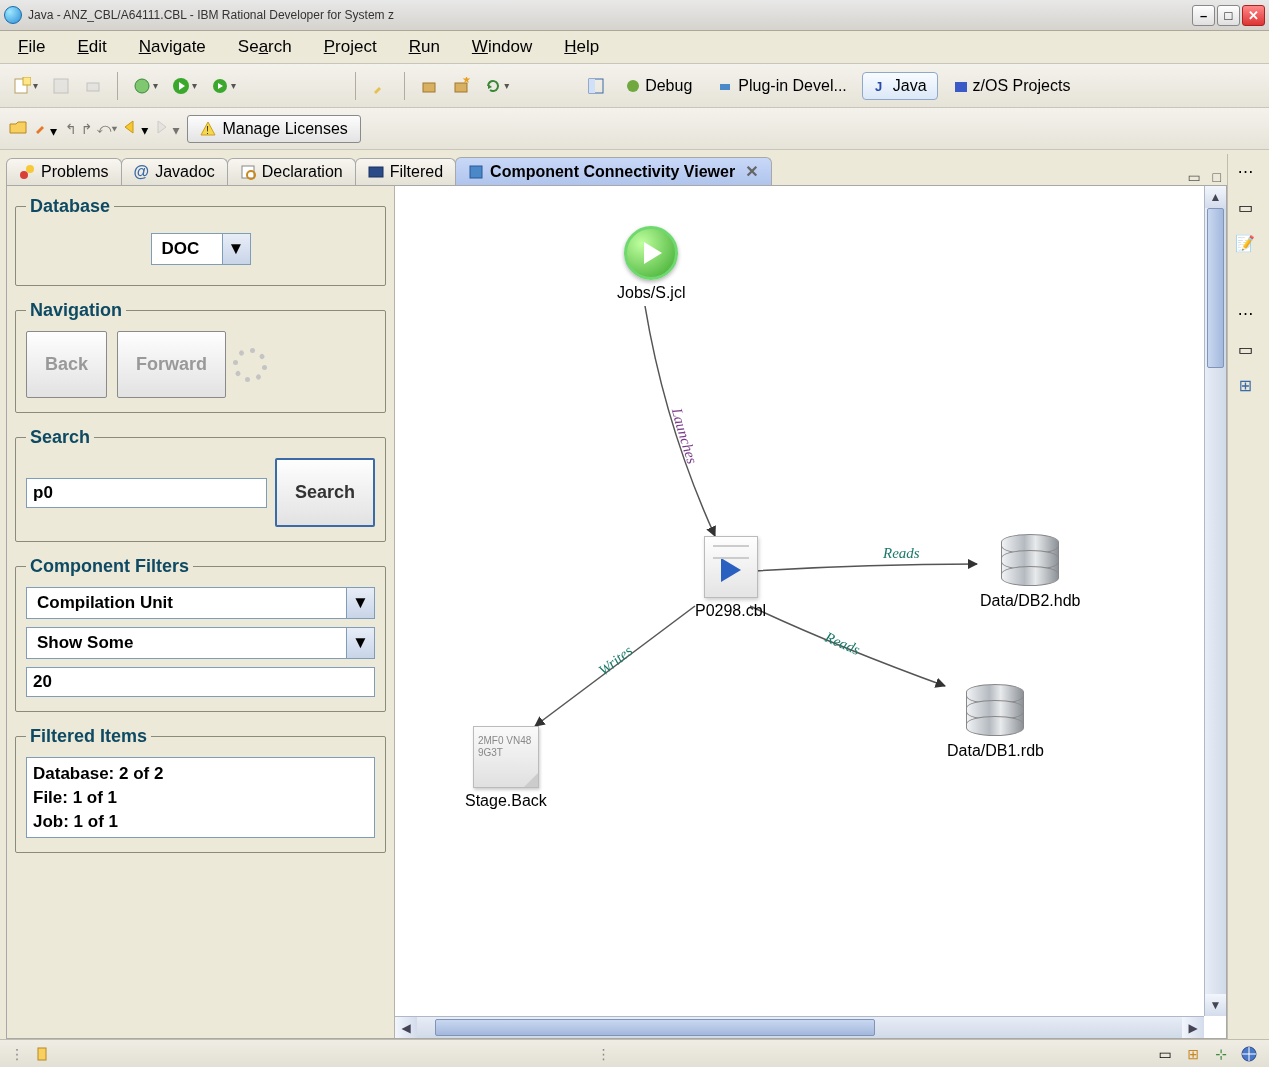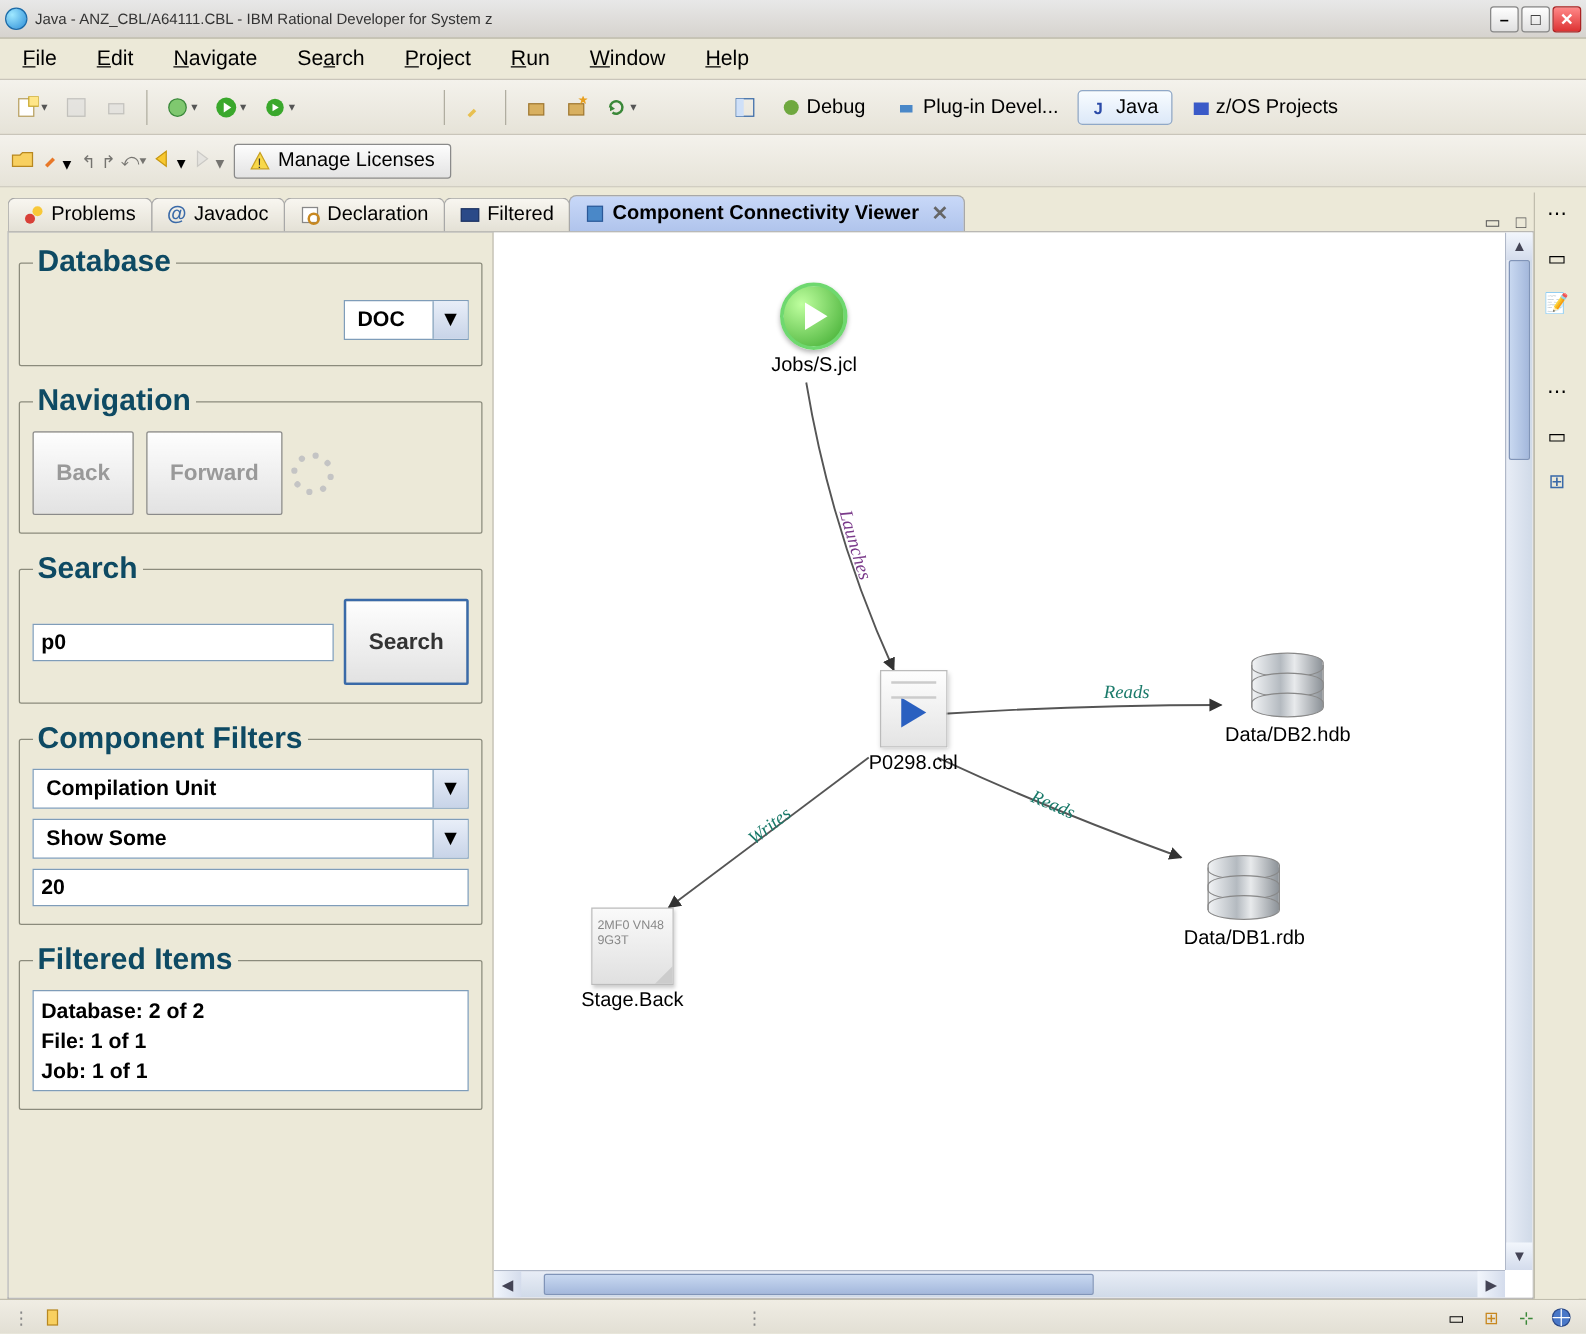--- a/index.html
+++ b/index.html
@@ -35,21 +35,21 @@
 .viewtabs .vtab { display:inline-flex; align-items:center; gap:6px; padding:4px 12px; border:1px solid #a8a8a8; border-bottom:none; border-top-left-radius:6px; border-top-right-radius:6px; background:linear-gradient(#f8f6f0,#e4e1d6); cursor:pointer; margin-right:-1px;}
 .viewtabs .vtab.active { background:linear-gradient(#c8d8f8,#b0c4ec); font-weight:bold; }
 .viewtabs .tabclose { color:#666; font-weight:bold; margin-left:4px; cursor:pointer;}
 .viewtabs .spacer { flex:1; }
 .viewtabs .tabctrls { padding:0 6px; color:#555; font-size:14px; }
 
 
 .content { display:flex; flex:1; border:1px solid #a8a8a8; border-top:none; background:#fff; min-height:0; }
 .leftpanel { width:388px; background:#ece9d8; border-right:1px solid #b6b3a6; overflow:auto; padding:4px 6px; }
 fieldset { border:1px solid #8b8b7c; border-radius:2px; margin:6px 2px 14px 2px; padding:10px 10px 14px 10px; }
-legend { color:#0e4a63; font-weight:bold; font-size:24px; padding:0 4px; }
+legend { color:#0e4a63; font-weight:bold; font-size:18px; padding:0 4px; }
 .combo { display:inline-flex; align-items:center; height:32px; border:1px solid #7f9db9; background:#fff; font-weight:bold; font-size:17px; }
 .combo .ctext { padding:0 10px; min-width:70px; }
 .combo .cbtn { width:28px; height:100%; background:linear-gradient(#e8eef8,#c8d4e8); border-left:1px solid #7f9db9; display:flex; align-items:center; justify-content:center; cursor:pointer;}
 .btn { padding:22px 18px; border:1px solid #8a8a8a; border-radius:2px; background:linear-gradient(#fefefe,#e2e2e2); font-weight:bold; font-size:18px; color:#333; cursor:pointer; }
 .btn.disabled { color:#999; }
 .combo.full { width:100%; }
 .combo.full .ctext { flex:1; }
 .txtin { width:100%; height:30px; border:1px solid #7f9db9; padding:0 6px; font-weight:bold; font-size:17px; }
 .listbox { border:1px solid #7f9db9; background:#fff; padding:4px 6px; font-weight:bold; font-size:17px; line-height:1.4;}
 
@@ -279,21 +279,21 @@
         <span style="margin-right:8px;cursor:pointer">▭</span>
         <span style="cursor:pointer">□</span>
       </div>
     </div>
 
     <div class="content">
 
       <div class="leftpanel">
         <fieldset>
           <legend>Database</legend>
-          <div style="display:flex; justify-content:flex-end; padding:6px 0;">
+          <div style="display:flex; justify-content:center; padding:6px 0;">
             <div class="combo">
               <div class="ctext">DOC</div>
               <div class="cbtn">▼</div>
             </div>
           </div>
         </fieldset>
 
         <fieldset>
           <legend>Navigation</legend>
           <div style="display:flex; gap:10px; align-items:center;">
@@ -372,21 +372,21 @@
         <div class="node" style="left:222px; top:40px">
           <div class="playicon"></div>
           <div class="lbl">Jobs/S.jcl</div>
         </div>
         <div class="node" style="left:300px; top:350px">
           <div class="docicon">
               <div class="playsmall"></div>
             </div>
           <div class="lbl">P0298.cbl</div>
         </div>
-        <div class="node" style="left:585px; top:336px">
+        <div class="node" style="left:585px; top:348px">
           <div class="dbicon">
             <div class="body"></div>
             <div class="disk" style="top:0"></div>
             <div class="disk" style="top:16px"></div>
             <div class="disk" style="top:32px"></div>
           </div>
           <div class="lbl">Data/DB2.hdb</div>
         </div>
         <div class="node" style="left:552px; top:498px">
           <div class="dbicon">

